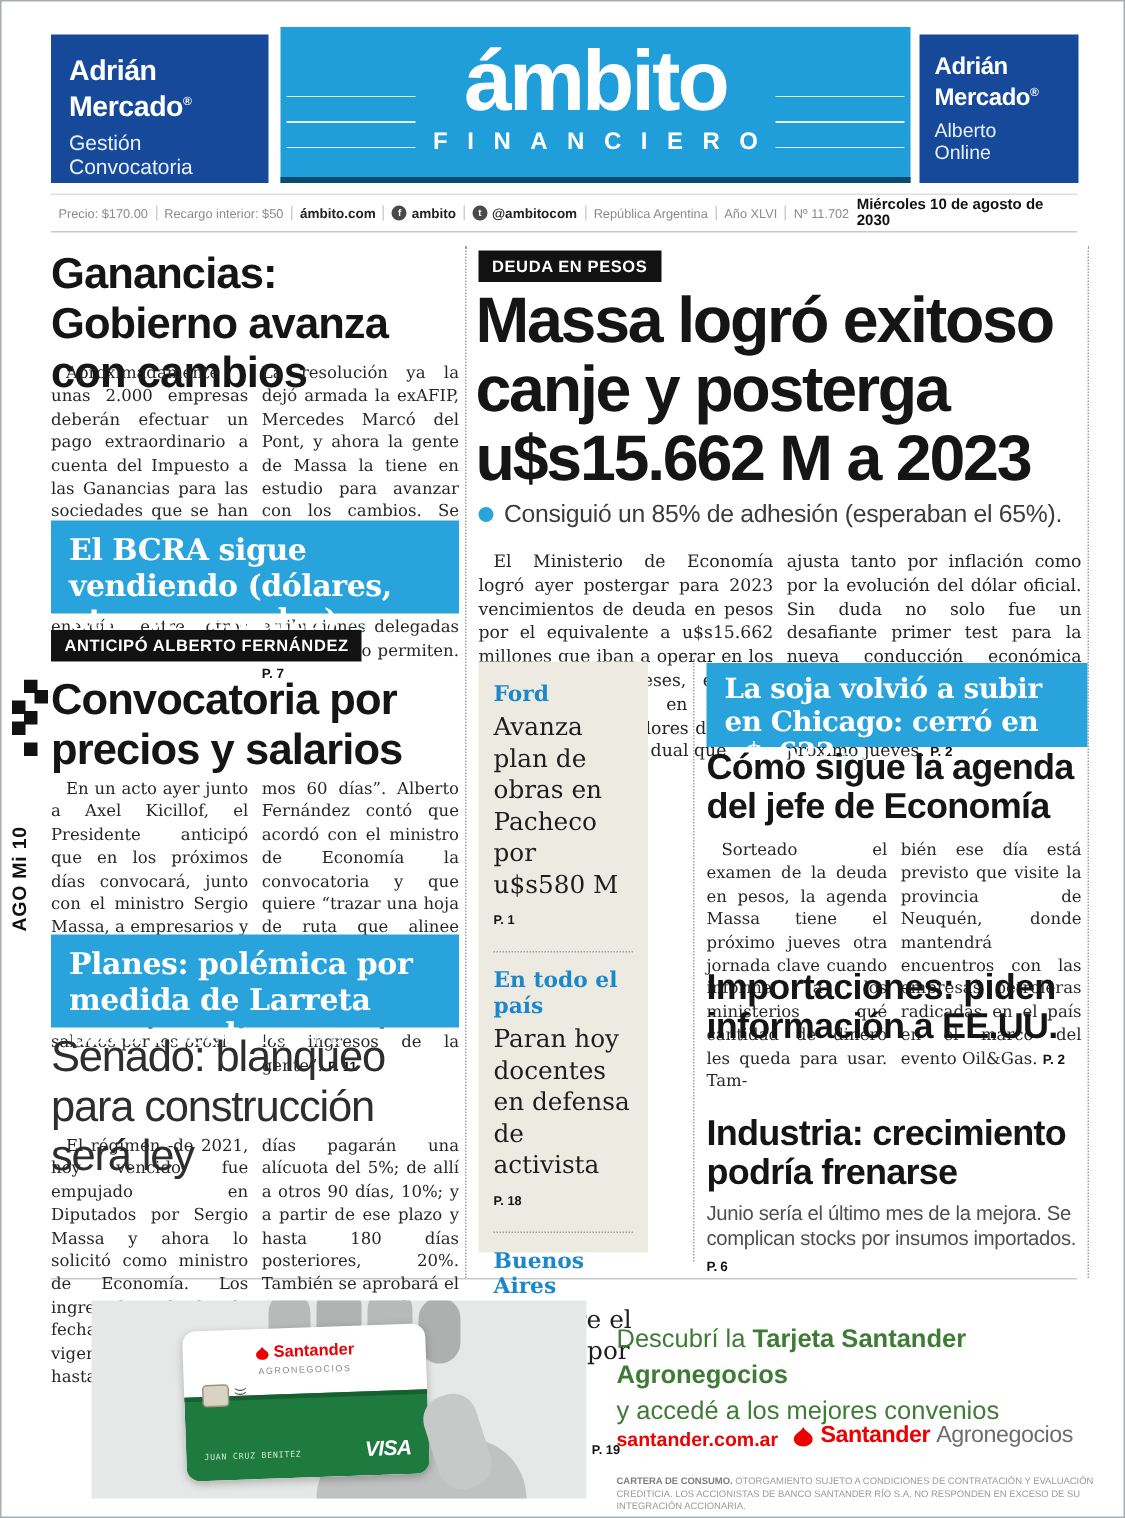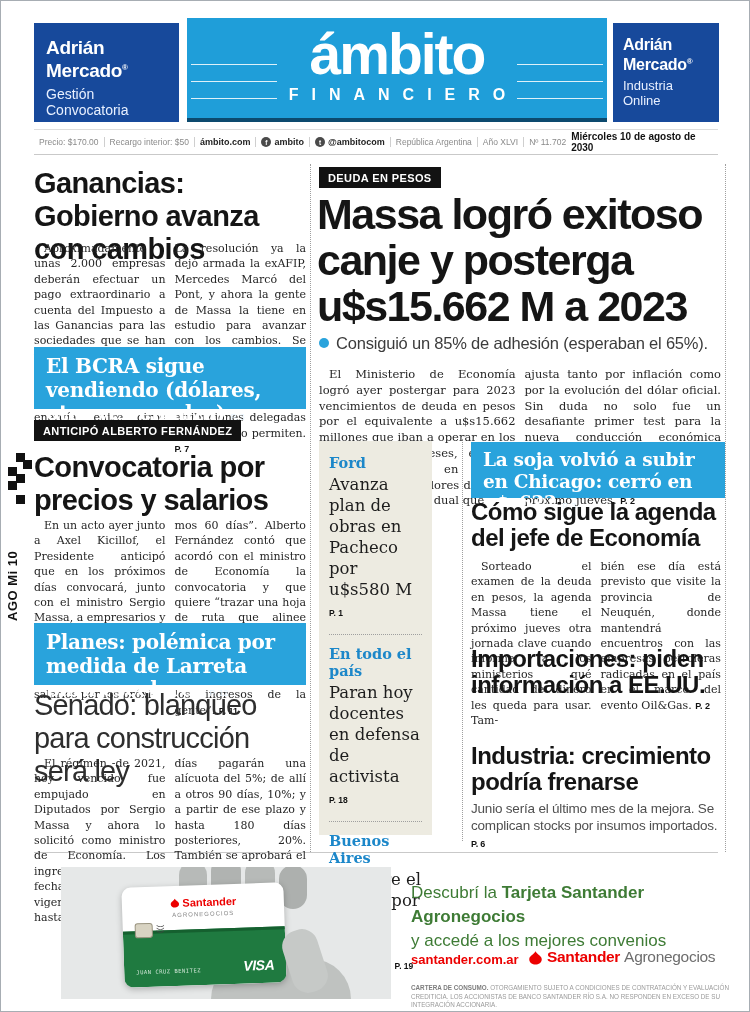--- a/index.html
+++ b/index.html
@@ -138,21 +138,21 @@
   <div class="masthead">
     <div class="mast-lines ml-left"></div>
     <div class="mast-lines ml-right"></div>
     <div class="mast-title">ámbito</div>
     <div class="mast-sub">FINANCIERO</div>
   </div>
 
   <div class="adbox ad-right">
     <div class="nm"><span>Adrián</span><br>
       <span>Mercado</span><sup>®</sup></div>
-    <div class="sb"><span>Industria</span><br><span>Online</span></div>
+    <div class="sb"><span>Alberto</span><br><span>Online</span></div>
   </div>
 
   <div class="infobar">
     <span class="it">Precio: $170.00</span>
     <span class="it">Recargo interior: $50</span>
     <span class="it bold">ámbito.com</span>
     <span class="it bold soc">
       <span class="cir">f</span>
       <span>ambito</span>
       </span>

